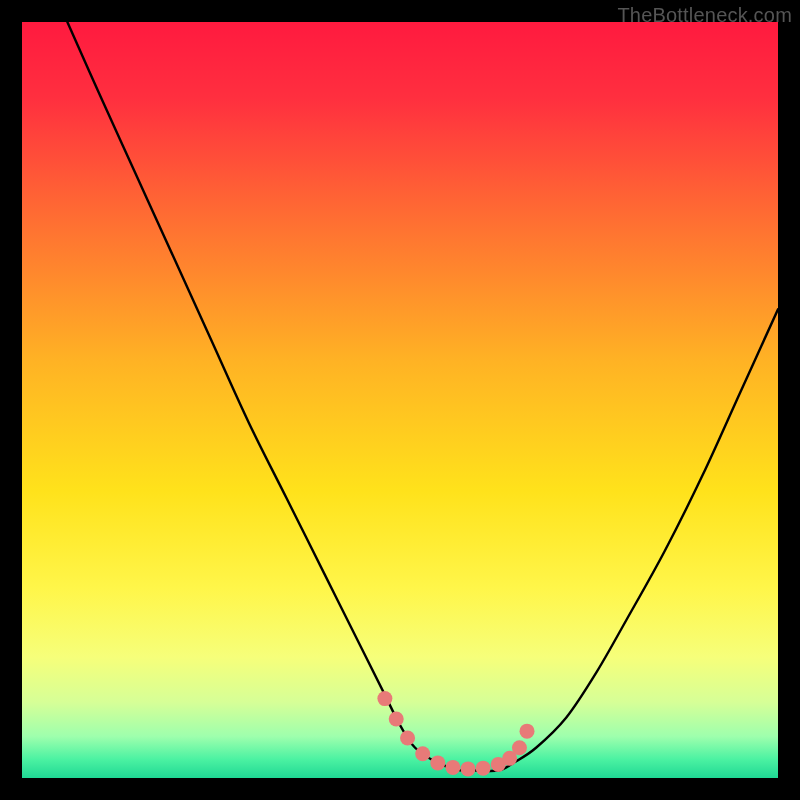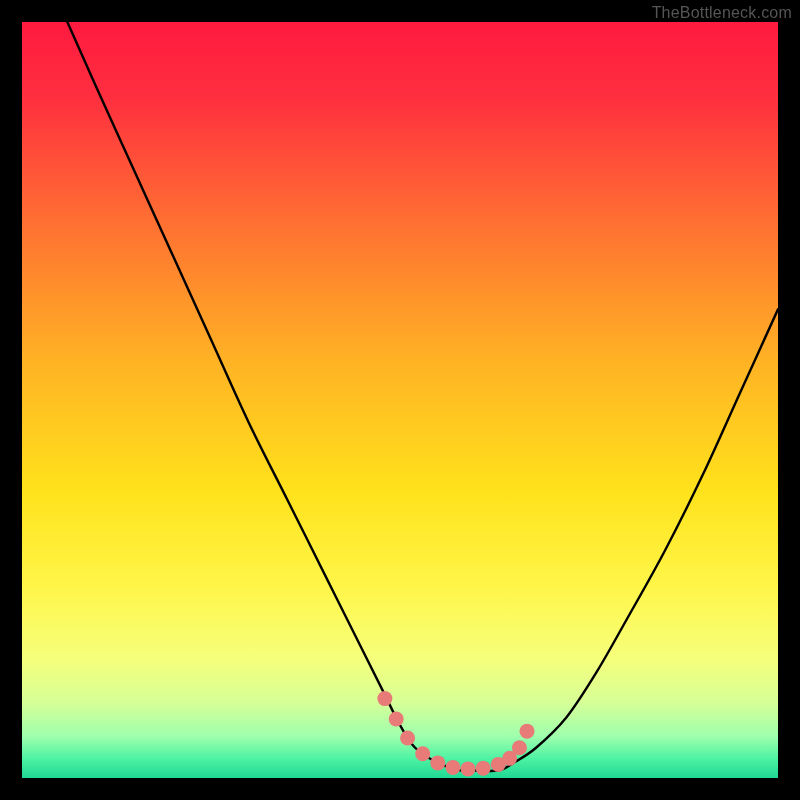--- a/index.html
+++ b/index.html
@@ -24,21 +24,21 @@
     left: 0;
     top: 0;
     width: 756px;
     height: 756px;
   }
   .watermark {
     position: absolute;
     top: 4px;
     right: 8px;
     color: #555;
-    font-size: 16px;
+    font-size: 20px;
     font-weight: 500;
     letter-spacing: 0.2px;
   }
   svg { display: block; }
 </style>
 </head>
 <body>
 
 <div class="frame">
   <svg class="plot" viewBox="0 0 756 756">

